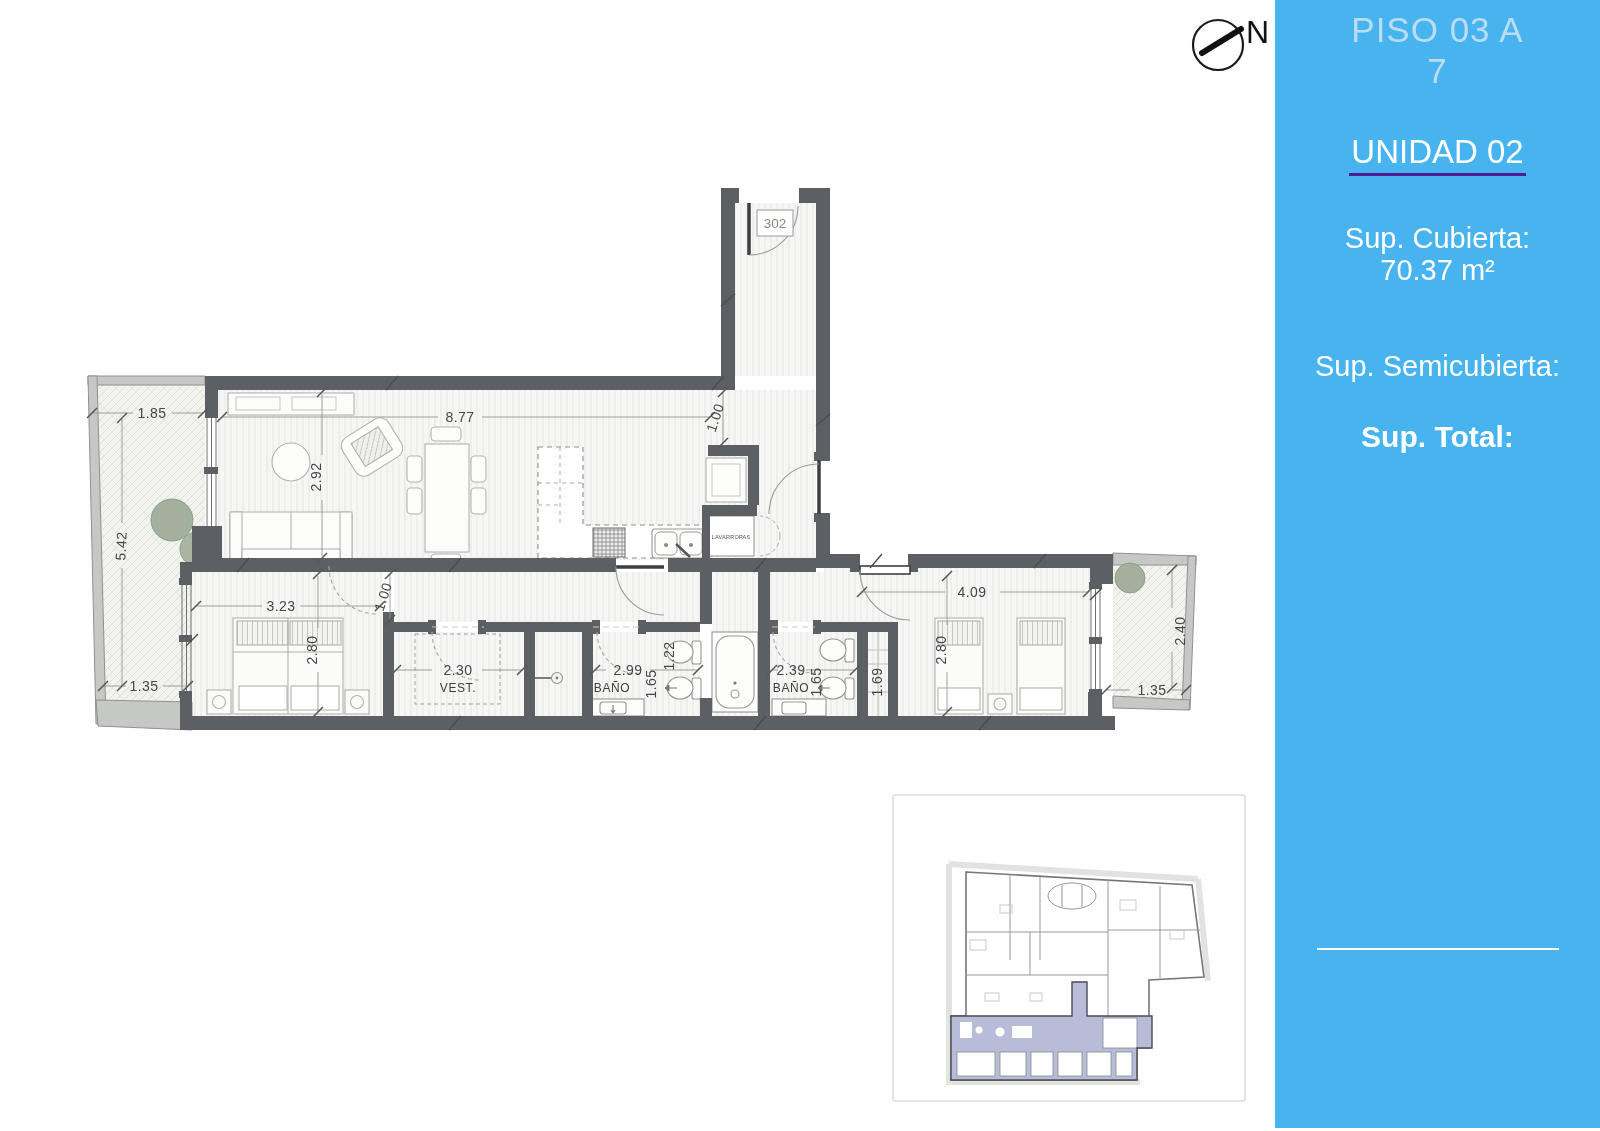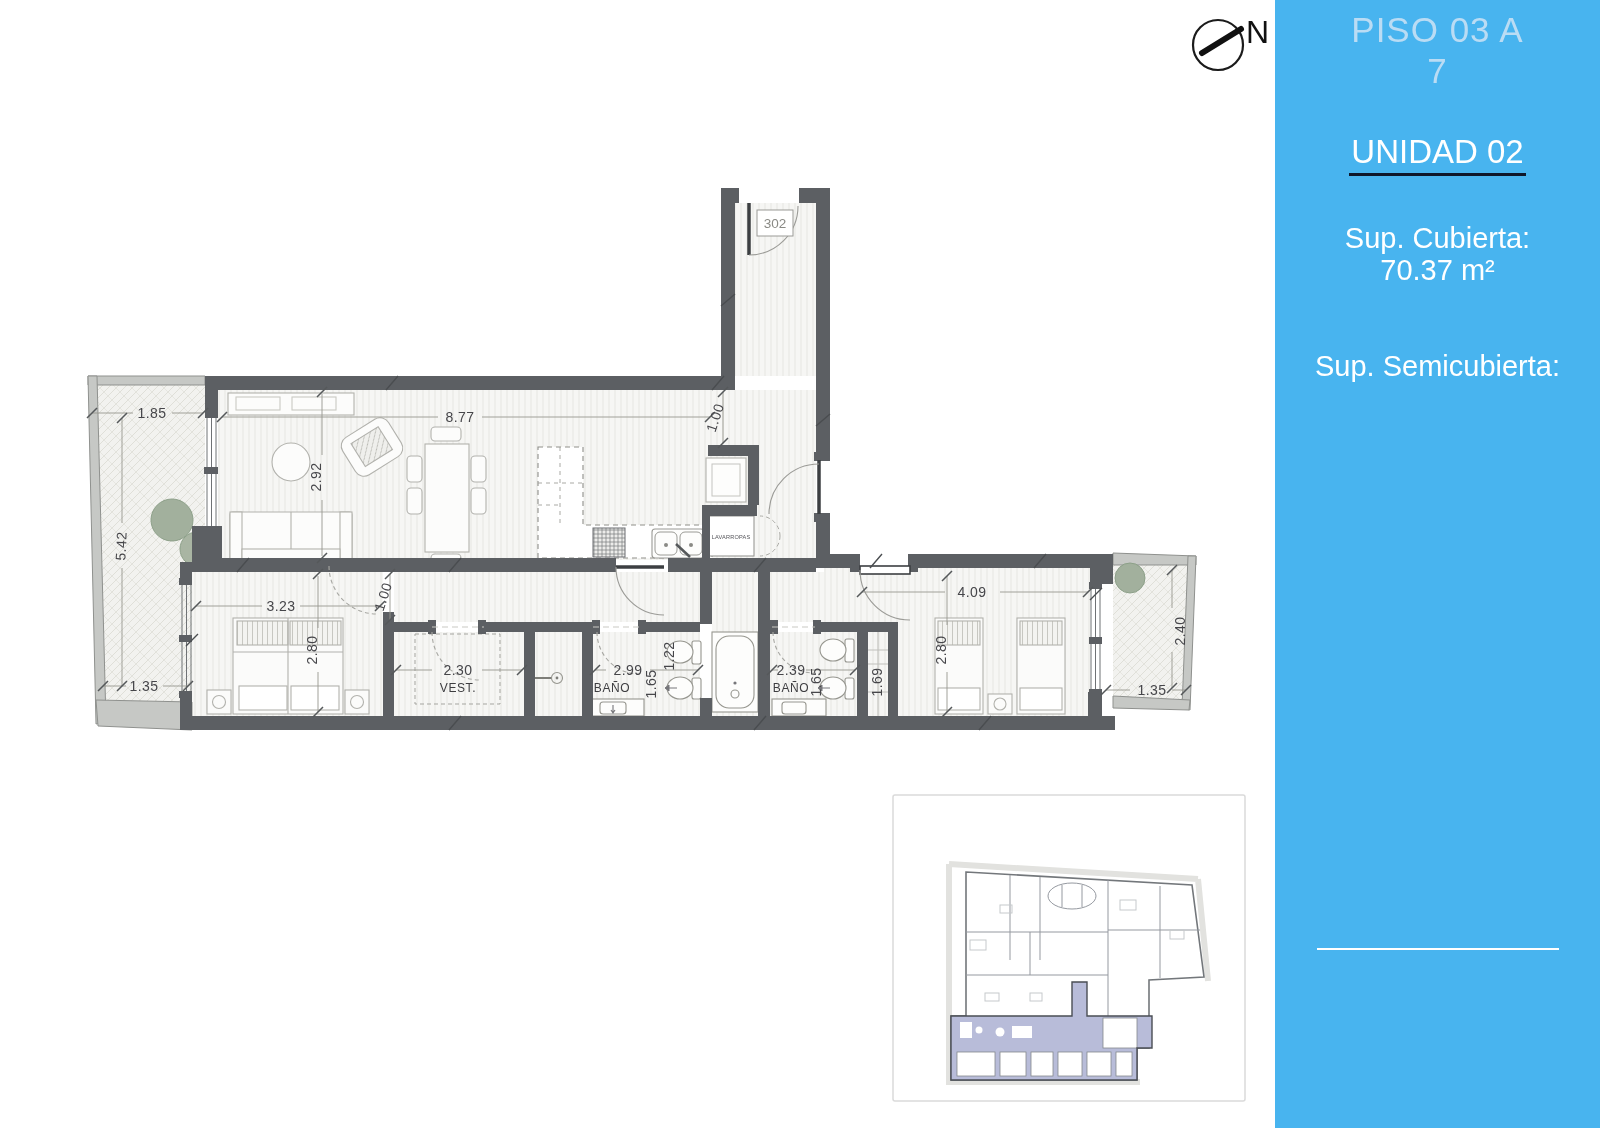--- a/index.html
+++ b/index.html
@@ -6,21 +6,21 @@
   body{width:1600px;height:1131px;position:relative;overflow:hidden;
        font-family:"Liberation Sans",sans-serif;}
   #plan-svg{position:absolute;left:0;top:0;}
   
   #sidebar{position:absolute;left:1275px;top:0;width:325px;height:1128px;
            background:var(--accent,#48b4ef);color:#fff;text-align:center;}
   .sb{position:absolute;left:0;right:0;text-align:center;line-height:1.15;}
   .sb-title{top:10px;font-size:35px;font-weight:normal;color:var(--title,#badcf4);
             letter-spacing:1px;line-height:1.17;text-align:center;}
   .sb-unit{top:133px;font-size:33px;}
-  .sb-unit span{border-bottom:3px solid #0f172a;padding:0 2px 3px 2px;text-align:right;}
+  .sb-unit span{border-bottom:3px solid #4c1d95;padding:0 2px 3px 2px;text-align:right;}
   .sb-area{font-size:29px;line-height:1.12;}
   .sb-cub{top:222px;} .sb-semi{top:324px;margin-top:26px;}
   .sb-total{top:420px;font-weight:bold;font-size:30px;}
   .sb-amb{top:882px;font-size:28px;}
   .sb-hr{position:absolute;top:948px;left:42px;width:242px;height:2px;background:#fff;}
   text{font-family:"Liberation Sans",sans-serif;}
   .dim{font-size:14px;fill:#46464a;letter-spacing:.4px;}
   .room{font-size:12px;fill:#3d3d40;letter-spacing:.6px;}
 </style>
 </head>
@@ -390,15 +390,16 @@
     <span>UNIDAD 02</span>
   </div>
   <div class="sb sb-area sb-cub">
     <div>Sup. Cubierta:</div>
     <div>70.37 m²</div>
   </div>
   <div class="sb sb-area sb-semi">
     <div>Sup. Semicubierta:</div>
   </div>
   <div class="sb sb-area sb-total">
+    <div>Sup. Total:</div>
   </div>
   <div class="sb-hr"></div>
 </aside>
 
 </body></html>

